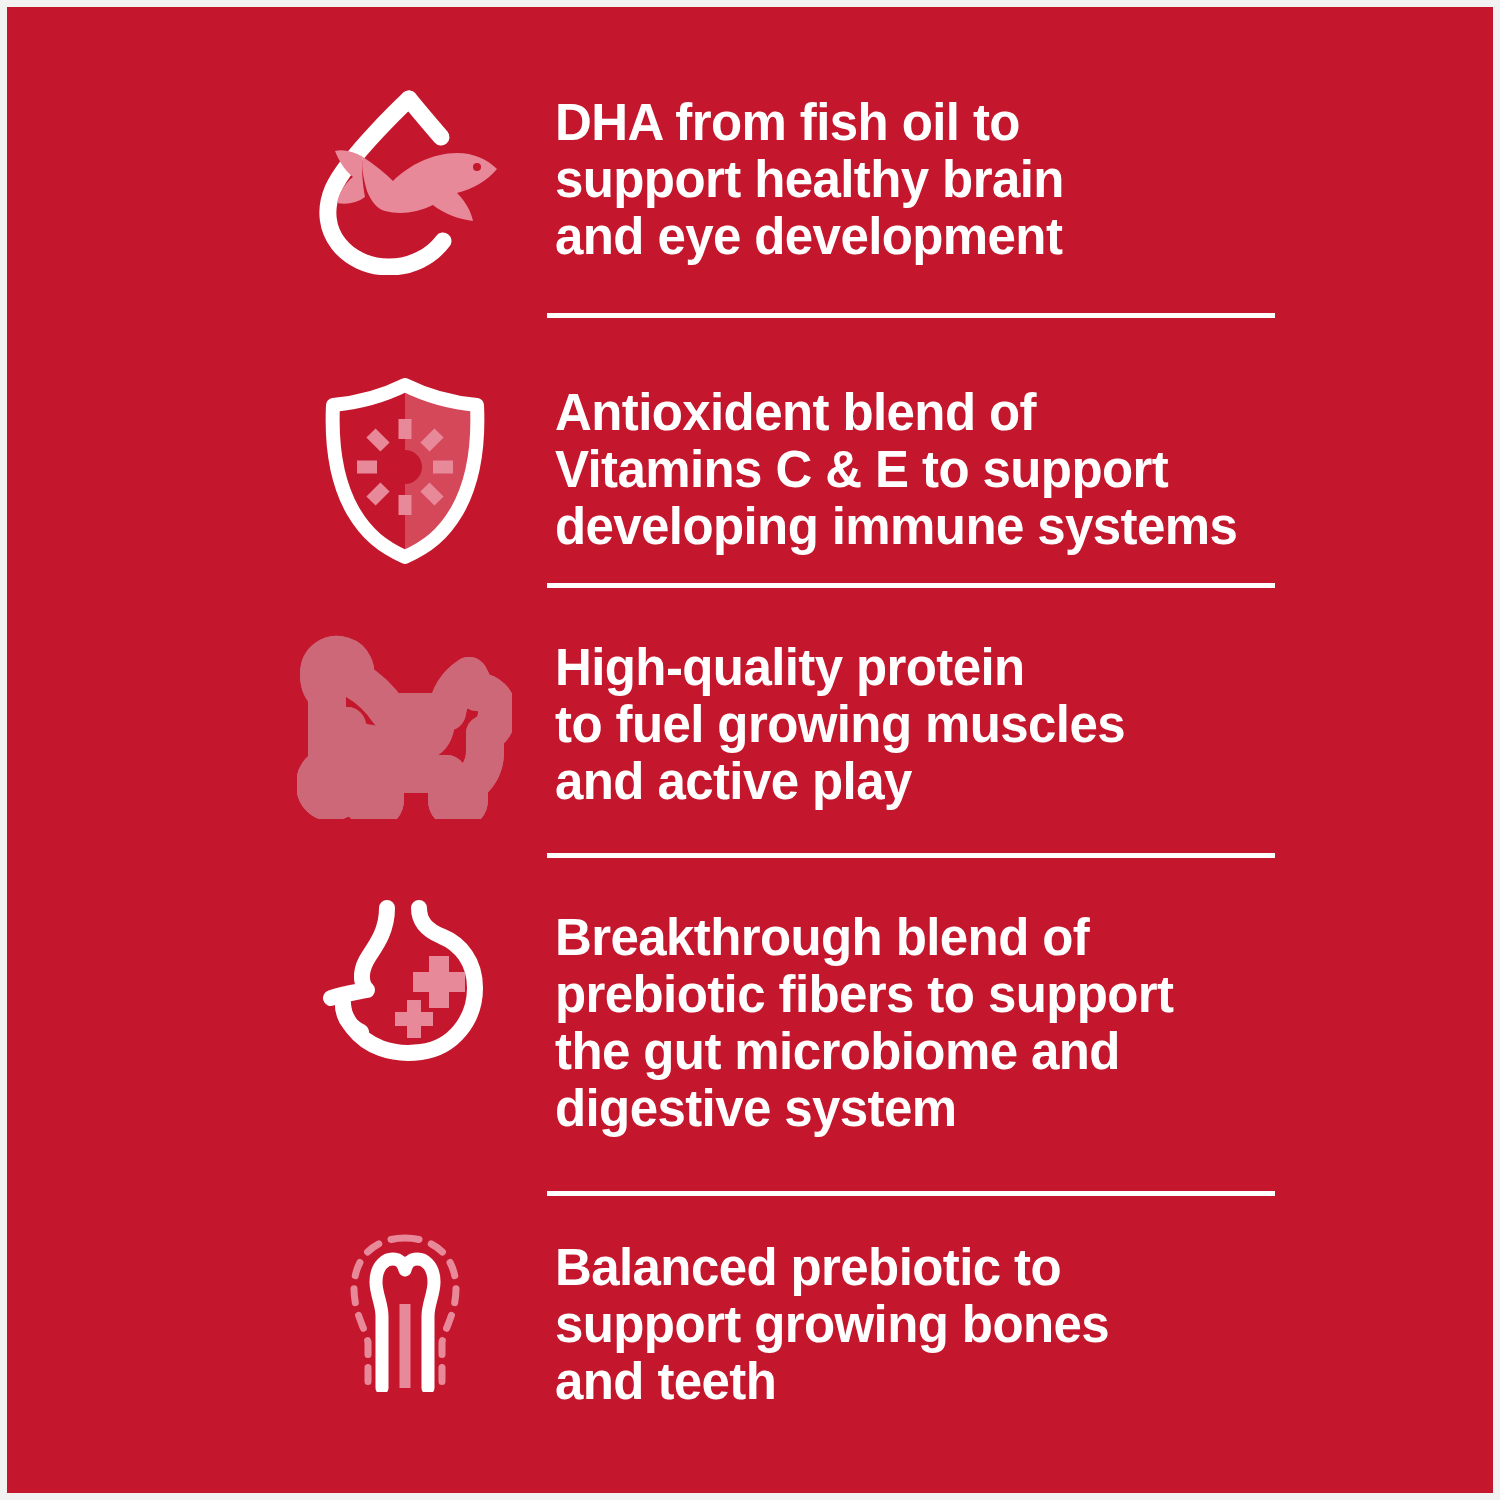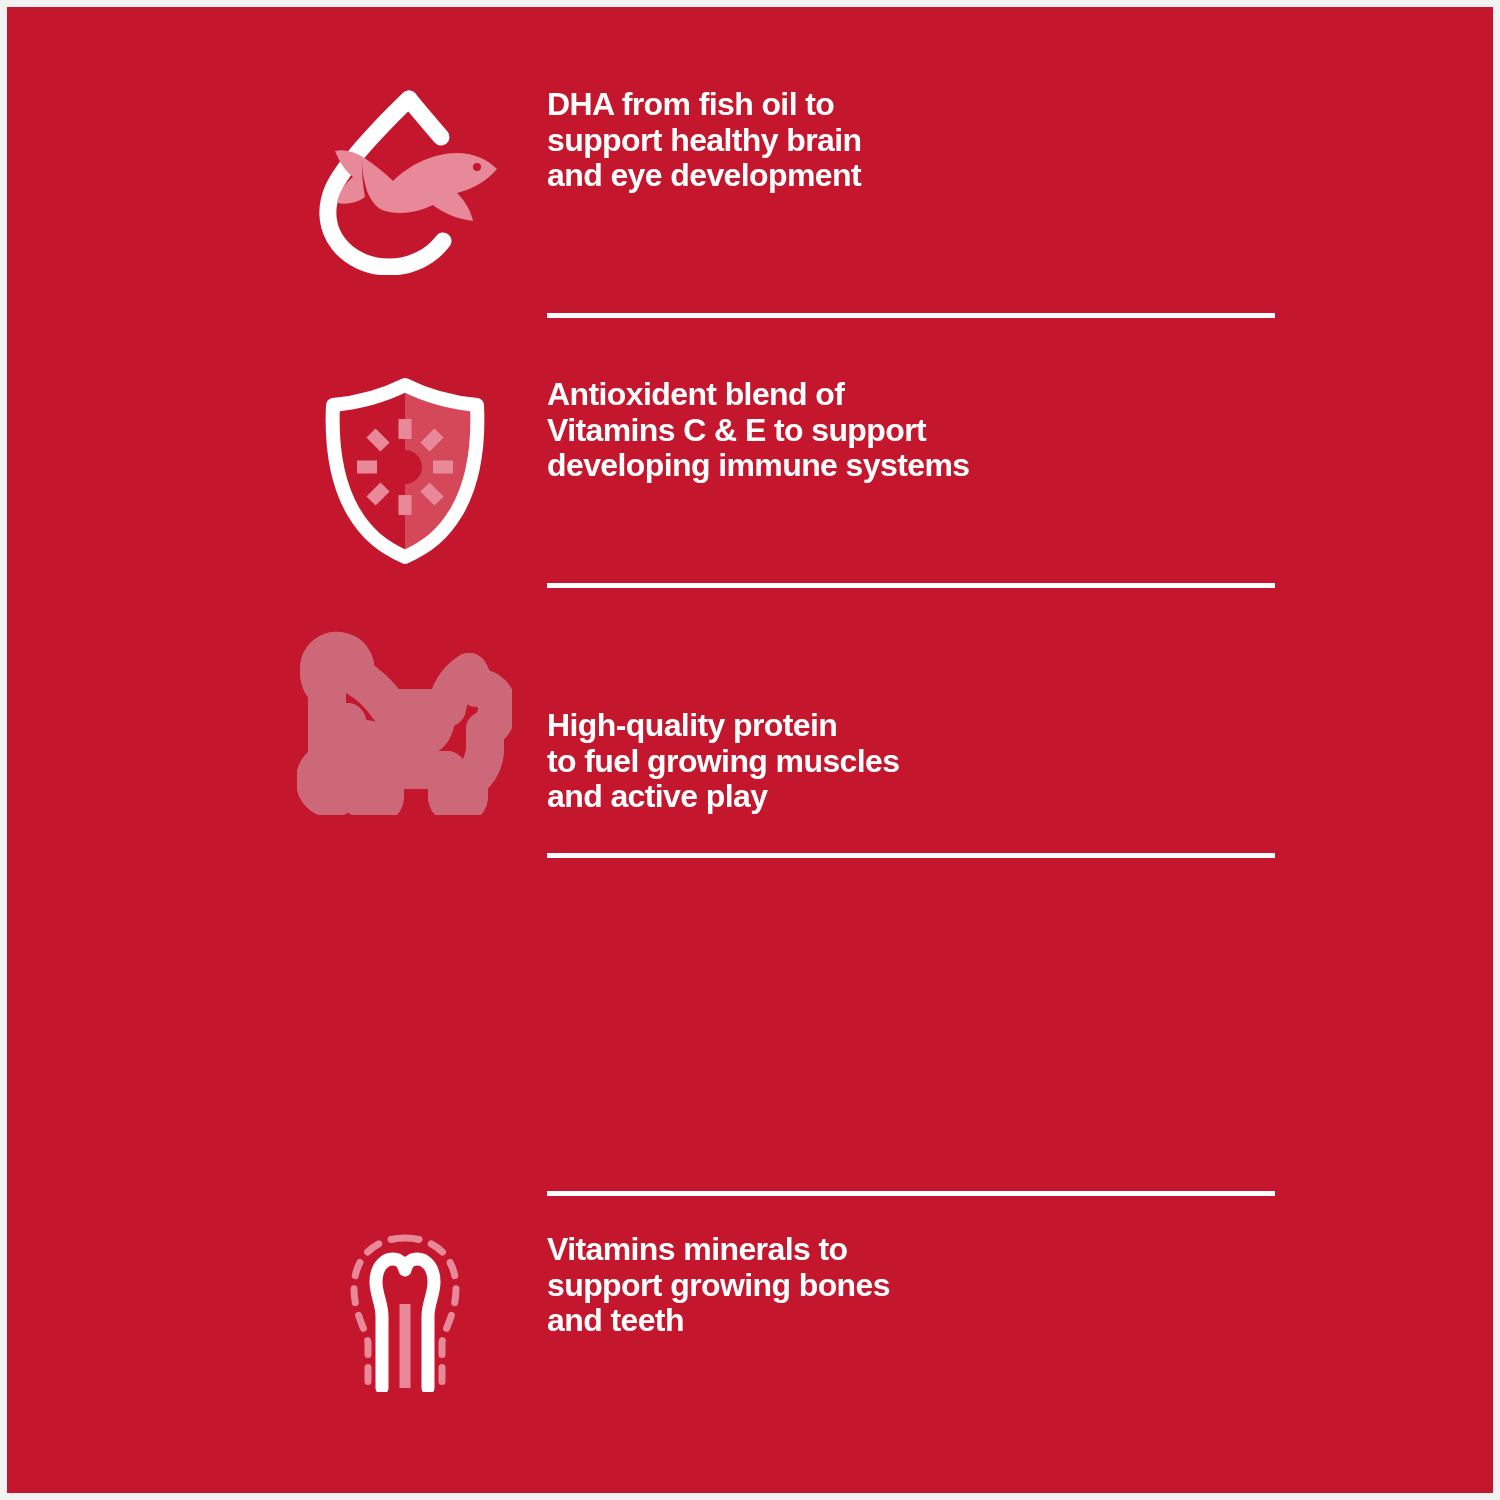--- a/index.html
+++ b/index.html
@@ -57,25 +57,25 @@
 
   .text-cell {
     flex: 1 1 auto;
     padding-top: 2px;
   }
 
   .benefit-text {
     color: #ffffff;
     font-family: "Liberation Sans", sans-serif;
     font-weight: bold;
-    font-size: 32px;
+    font-size: 51px;
     line-height: 1.115;
     letter-spacing: -0.6px;
     white-space: pre-line;
-    margin: 0;
+    margin: 8px;
   }
 
   .divider {
     position: absolute;
     left: 540px;
     width: 728px;
     height: 5px;
     background: #ffffff;
   }
 
@@ -186,38 +186,63 @@
       </div>
       <div class="text-cell">
         <p class="benefit-text">High-quality protein
 to fuel growing muscles
 and active play</p>
       </div>
     </div>
 
     <div class="divider" id="divider-2"></div>
 
+    <div class="benefit-row" id="row-3">
+      <div class="icon-cell">
+        <svg width="172" height="162" viewBox="0 0 172 162" aria-hidden="true">
+
+          <path d="M68 8 C68 30 58 44 50 56 C42 68 40 82 48 90
+                   C38 92 24 94 12 98" fill="none" stroke="#FFFFFF" stroke-width="16" stroke-linecap="round" stroke-linejoin="round"></path>
+
+          <path d="M100 8 C100 22 108 30 122 36 C142 44 156 62 156 88
+                   C156 120 134 148 102 152 C72 156 48 146 34 128
+                   C28 120 24 112 24 104" fill="none" stroke="#FFFFFF" stroke-width="16" stroke-linecap="round" stroke-linejoin="round"></path>
+
+          <path d="M24 104 C24 116 30 126 42 132" fill="none" stroke="#FFFFFF" stroke-width="16" stroke-linecap="round" stroke-linejoin="round"></path>
+
+          <path d="M110 56 L130 56 L130 72 L146 72 L146 92 L130 92 L130 108 L110 108 L110 92 L94 92 L94 72 L110 72 Z" fill="#E8899A"></path>
+
+          <path d="M88 100 L102 100 L102 112 L114 112 L114 126 L102 126 L102 138 L88 138 L88 126 L76 126 L76 112 L88 112 Z" fill="#E8899A"></path>
+        </svg>
+      </div>
+      <div class="text-cell">
+        <p class="benefit-text">Breakthrough blend of
+prebiotic fibers to support
+the gut microbiome and
+digestive system</p>
+      </div>
+    </div>
 
     <div class="divider" id="divider-3"></div>
 
     <div class="benefit-row" id="row-4">
       <div class="icon-cell">
         <svg width="134" height="162" viewBox="0 0 134 162" aria-hidden="true">
 
           <path d="M67 8 C100 8 118 30 118 58 C118 82 108 96 104 112 L104 158
                    M67 8 C34 8 16 30 16 58 C16 82 26 96 30 112 L30 158" fill="none" stroke="#E8899A" stroke-width="7" stroke-linecap="round" stroke-dasharray="14 13"></path>
 
           <line x1="67" y1="74" x2="67" y2="158" stroke="#E8899A" stroke-width="11"></line>
 
           <path d="M44 158 L44 86 C44 74 38 64 38 52 C38 36 48 26 60 30
                    C64 32 66 36 67 40 C68 36 70 32 74 30 C86 26 96 36 96 52
                    C96 64 90 74 90 86 L90 158" fill="none" stroke="#FFFFFF" stroke-width="13" stroke-linecap="round" stroke-linejoin="round"></path>
         </svg>
       </div>
       <div class="text-cell">
-        <p class="benefit-text">Vitamins minerals to
+        <p class="benefit-text">Balanced prebiotic to
 support growing bones
 and teeth</p>
       </div>
     </div>
 
   </div>
 </div>
 
 </body></html>

